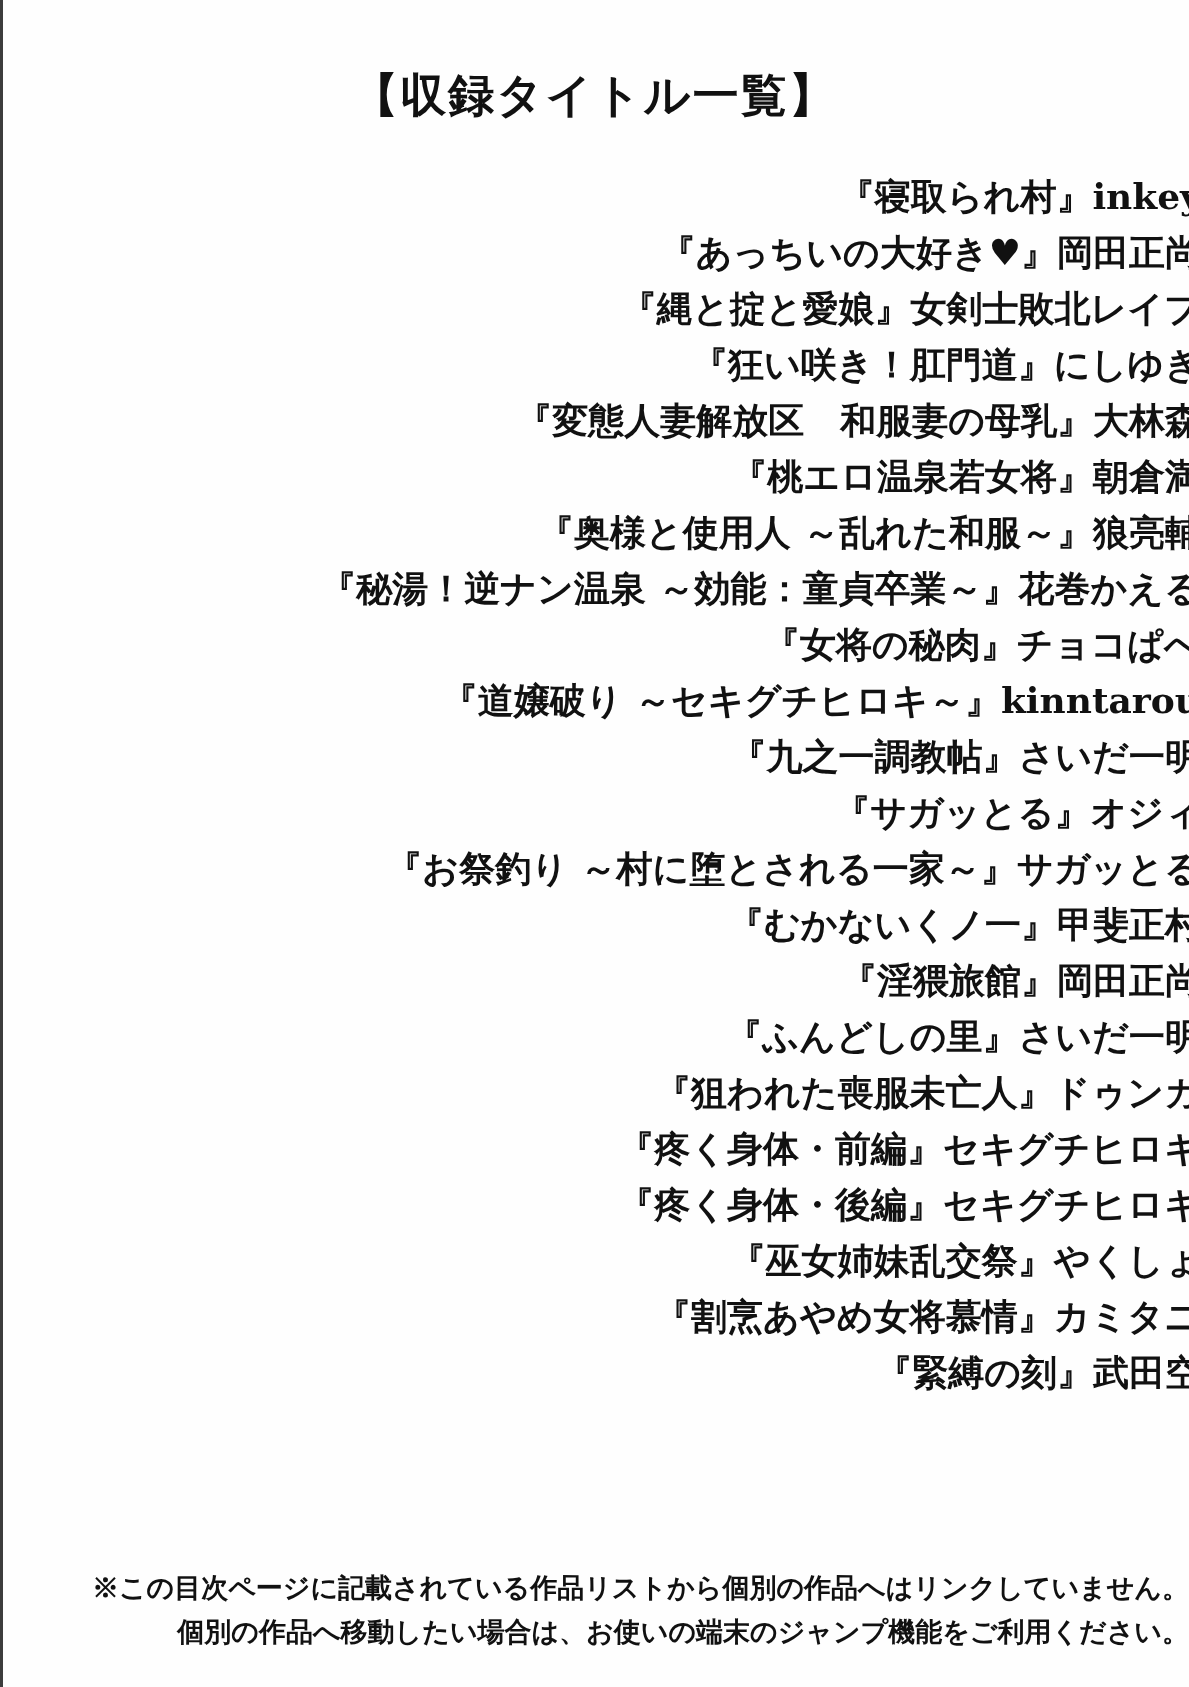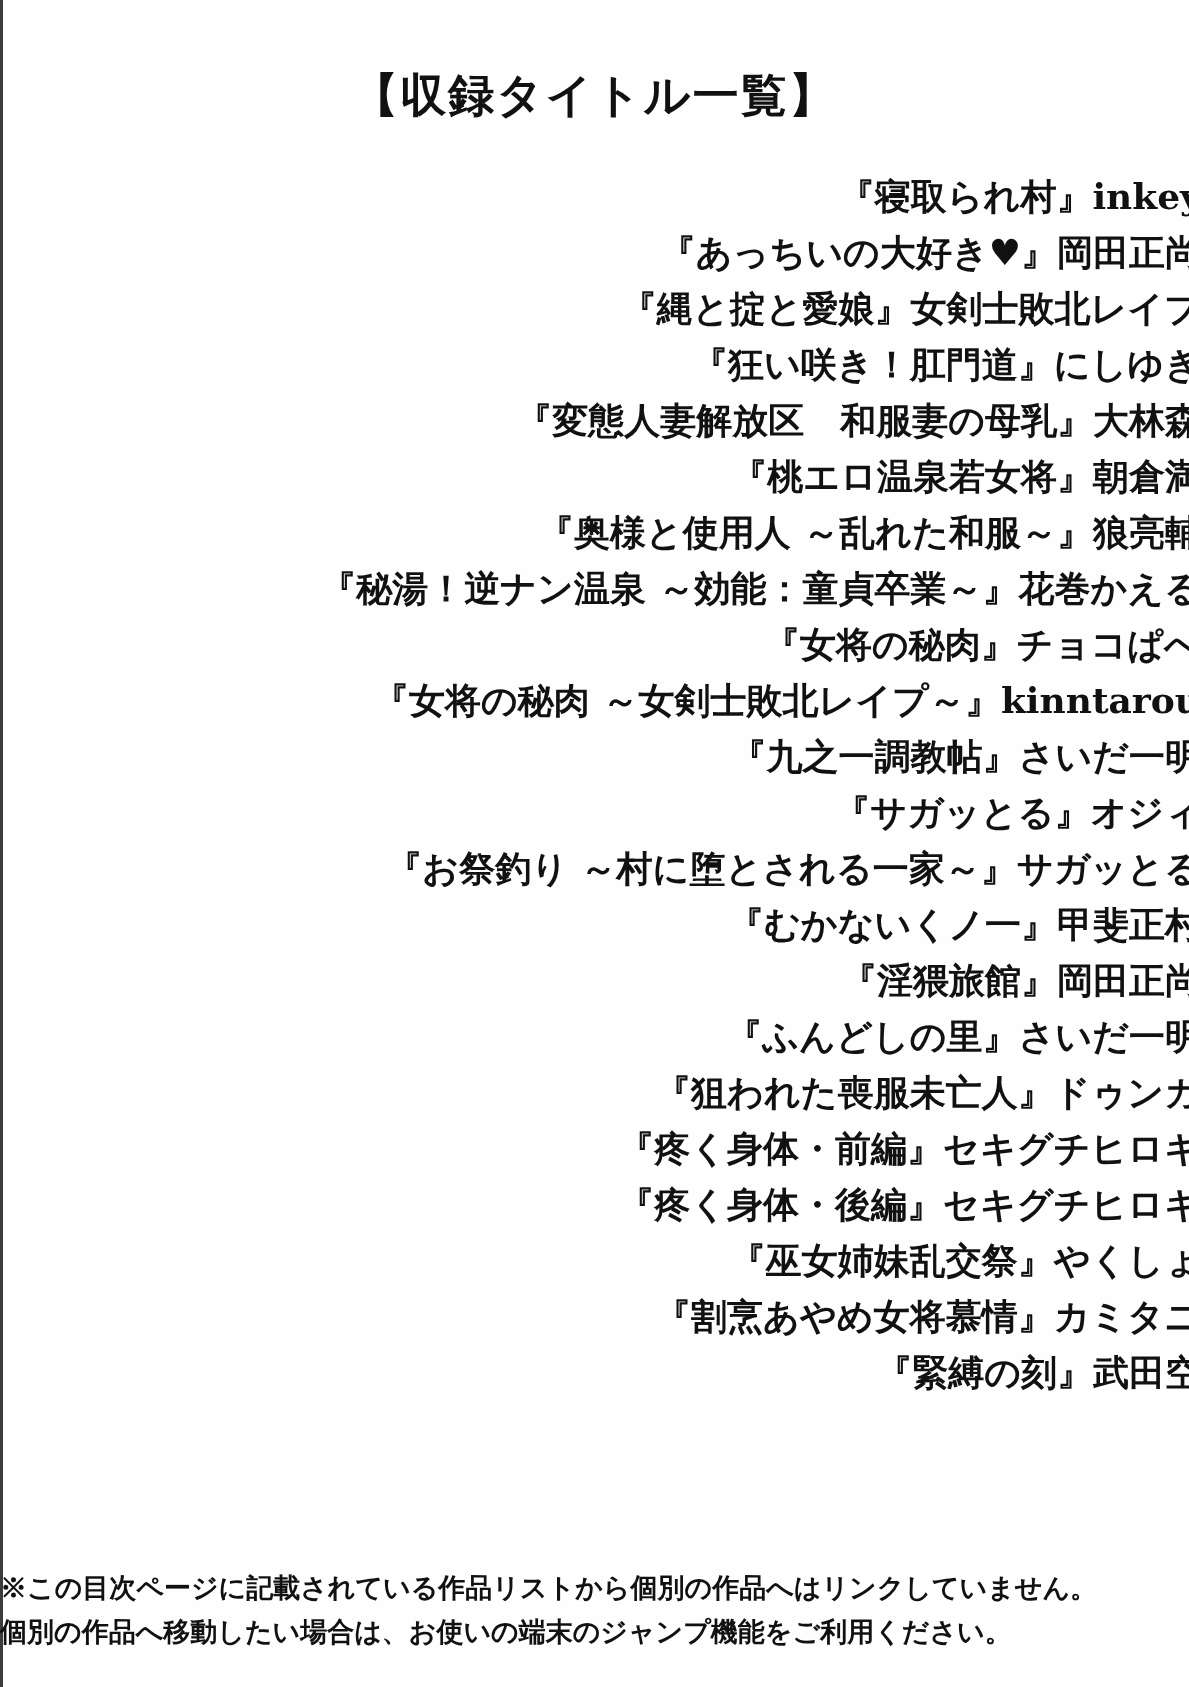--- a/index.html
+++ b/index.html
@@ -49,21 +49,21 @@
   .entry {
     height: 56px;
     line-height: 56px;
     white-space: nowrap;
   }
   .footer-note {
     position: absolute;
     top: 1566px;
     left: 0;
     width: 100%;
-    text-align: left;
+    text-align: right;
     font-family: Liberation Serif, serif;
     font-weight: 600;
     font-size: 27px;
   }
   .footer-line {
     height: 44px;
     line-height: 44px;
     white-space: nowrap;
   }
 </style>
@@ -78,21 +78,21 @@
   <div class="title-list">
       <div class="entry"><span>『寝取られ村』</span><span>inkey</span></div>
       <div class="entry"><span>『あっちいの大好き♥』</span><span>岡田正尚</span></div>
       <div class="entry"><span>『縄と掟と愛娘』</span><span>女剣士敗北レイプ</span></div>
       <div class="entry"><span>『狂い咲き！肛門道』</span><span>にしゆき</span></div>
       <div class="entry"><span>『変態人妻解放区　和服妻の母乳』</span><span>大林森</span></div>
       <div class="entry"><span>『桃エロ温泉若女将』</span><span>朝倉満</span></div>
       <div class="entry"><span>『奥様と使用人 ～乱れた和服～』</span><span>狼亮輔</span></div>
       <div class="entry"><span>『秘湯！逆ナン温泉 ～効能：童貞卒業～』</span><span>花巻かえる</span></div>
       <div class="entry"><span>『女将の秘肉』</span><span>チョコぱへ</span></div>
-      <div class="entry"><span>『女将の秘肉 ～女剣士敗北レイプ～』</span><span>kinntarou</span></div>
+      <div class="entry"><span>『道嬢破り ～セキグチヒロキ～』</span><span>kinntarou</span></div>
       <div class="entry"><span>『九之一調教帖』</span><span>さいだ一明</span></div>
       <div class="entry"><span>『サガッとる』</span><span>オジィ</span></div>
       <div class="entry"><span>『お祭釣り ～村に堕とされる一家～』</span><span>サガッとる</span></div>
       <div class="entry"><span>『むかないくノ一』</span><span>甲斐正村</span></div>
       <div class="entry"><span>『淫猥旅館』</span><span>岡田正尚</span></div>
       <div class="entry"><span>『ふんどしの里』</span><span>さいだ一明</span></div>
       <div class="entry"><span>『狙われた喪服未亡人』</span><span>ドゥンガ</span></div>
       <div class="entry"><span>『疼く身体・前編』</span><span>セキグチヒロキ</span></div>
       <div class="entry"><span>『疼く身体・後編』</span><span>セキグチヒロキ</span></div>
       <div class="entry"><span>『巫女姉妹乱交祭』</span><span>やくしょ</span></div>

